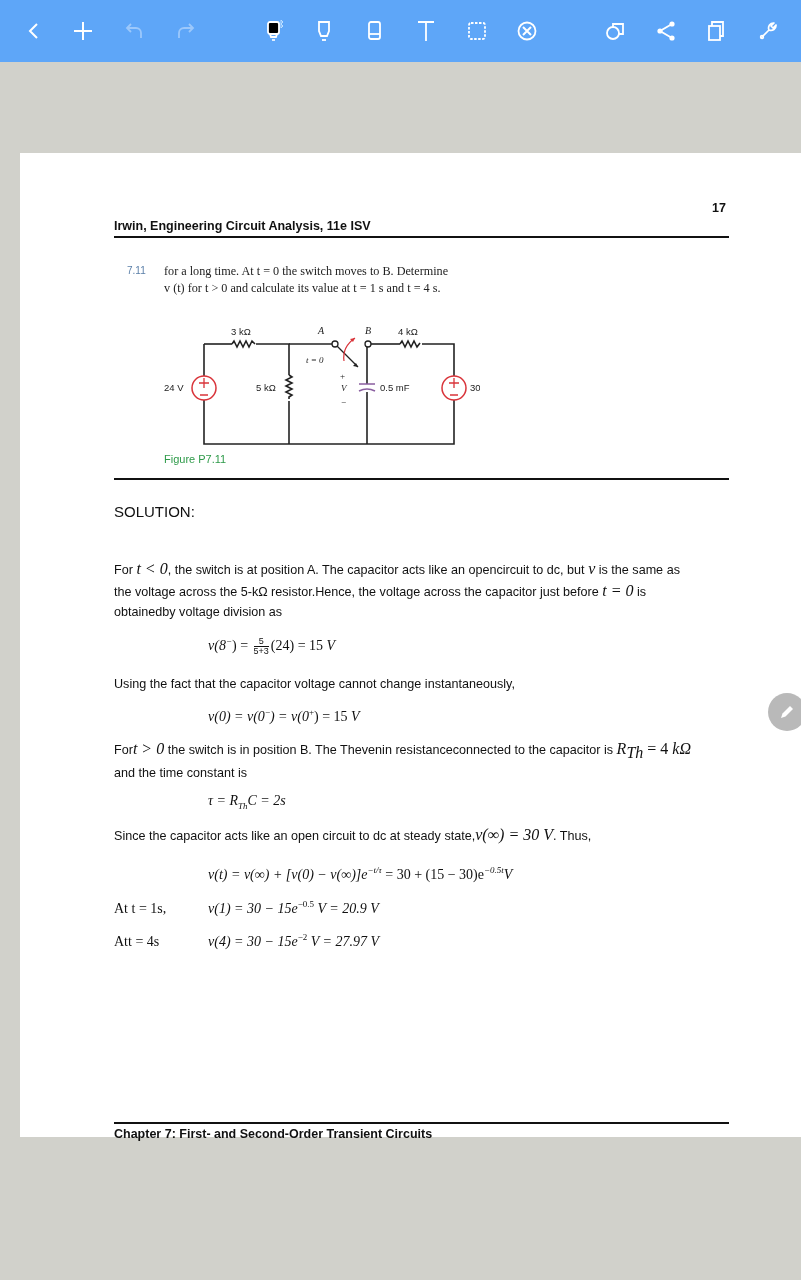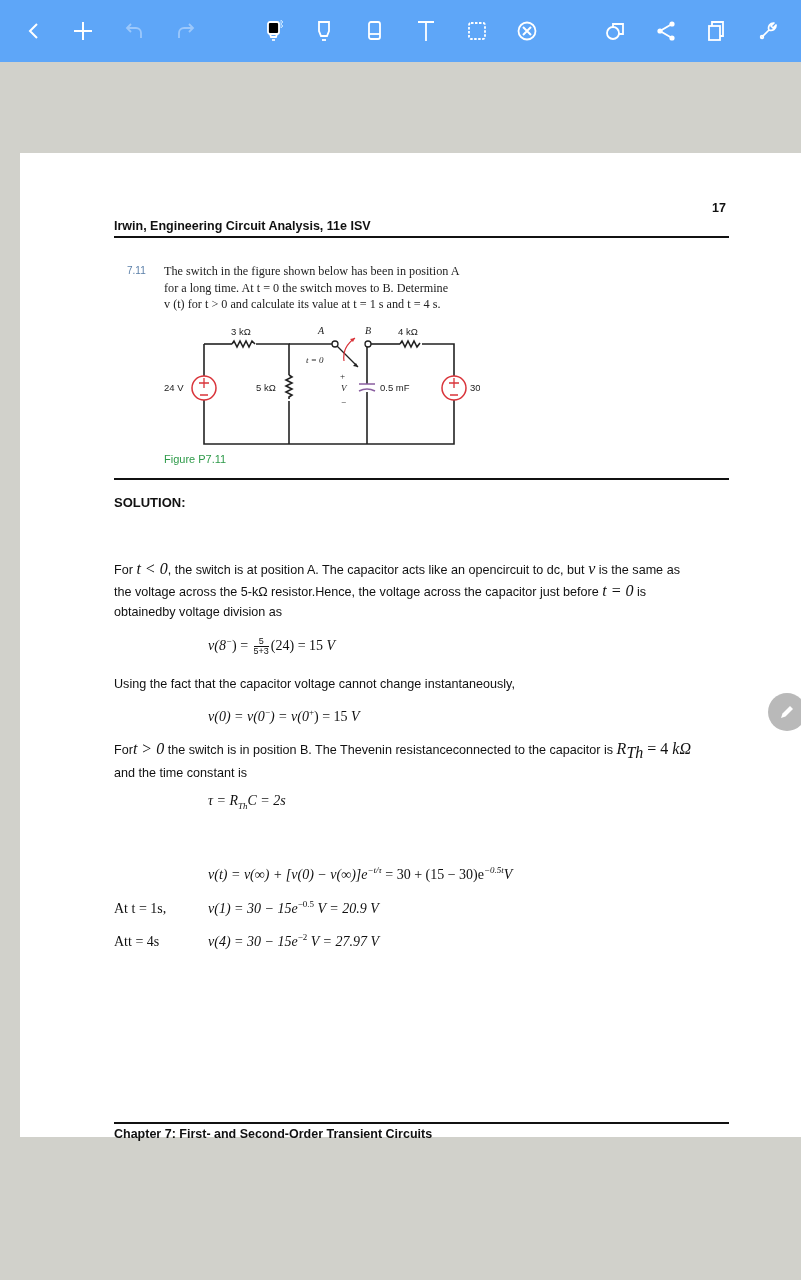--- a/index.html
+++ b/index.html
@@ -34,21 +34,21 @@
   .header-title { left: 94px; top: 66px; font-weight: bold; font-size: 12.5px; }
   .rule { position: absolute; left: 94px; width: 615px; height: 2px; background: #111; }
   .problem {
     position: absolute; left: 107px; top: 110px; width: 380px;
     font-family: "Liberation Serif", serif; font-size: 12.2px; color: #222; line-height: 16.5px;
   }
   .problem .num { color: #5a7fa8; font-family: "Liberation Sans", sans-serif; font-size: 10px; position: absolute; left: 0; top: 0; }
   .problem .txt { position: absolute; left: 37px; top: 0; width: 360px; }
   .problem .line { display: block; white-space: nowrap; }
   .fig-caption { left: 144px; top: 300px; color: #2e9a49; font-size: 11px; }
-  .solution { left: 94px; top: 342px; font-weight: bold; font-size: 13px; }
+  .solution { left: 94px; top: 350px; font-weight: normal; font-size: 15px; }
   .para { position: absolute; left: 94px; width: 615px; font-size: 12.6px; line-height: 20.5px; }
   .eq { position: absolute; font-family: "Liberation Serif", serif; font-size: 14px; white-space: nowrap; }
   .frac { display: inline-block; vertical-align: middle; text-align: center; font-family: "Liberation Sans", sans-serif; font-style: normal; font-size: 9px; line-height: 9px; margin: 0 2px; }
   .frac .top { display: block; border-bottom: 1px solid #111; padding: 0 1px; }
   .frac .bot { display: block; }
   sup { font-size: 9px; }
   sub { font-size: 9px; }
   .footer-title { left: 94px; top: 974px; font-weight: bold; font-size: 12.5px; }
   .edit-fab {
     position: absolute; left: 768px; top: 693px; width: 38px; height: 38px;
@@ -147,21 +147,20 @@
 
 <div class="page">
   <div class="doc">
     <div class="abs page-num calibri">17</div>
     <div class="abs header-title calibri">Irwin, Engineering Circuit Analysis, 11e ISV</div>
     <div class="rule" style="top:83px"></div>
 
     <div class="problem">
       <span class="num">7.11</span>
       <div class="txt">
-        <span class="line">The switch in the figure shown below has been in position A</span>
         <span class="line">for a long time. At t = 0 the switch moves to B. Determine</span>
         <span class="line">v (t) for t &gt; 0 and calculate its value at t = 1 s and t = 4 s.</span>
       </div>
     </div>
 
     <svg class="circuit" width="320" height="130" viewBox="0 0 320 130">
       <g stroke="#222" stroke-width="1.6" fill="none">
 
         <path d="M44 23 H72"></path>
         <path d="M44 23 V55"></path>
@@ -235,20 +234,23 @@
 
     <div class="para calibri" style="top:586px">
       <div><span>For</span><span class="math">t &gt; 0</span><span> the switch is in position B. The Thevenin resistanceconnected to the capacitor is </span><span class="math">R</span><sub class="math">Th</sub><span class="math upright"> = 4 </span><span class="math">kΩ</span></div>
       <div><span>and the time constant is</span></div>
     </div>
 
     <div class="eq math" style="left:188px; top:640px">
       <span>τ = R</span><sub>Th</sub><span>C = 2</span><span>s</span>
     </div>
 
+    <div class="para calibri" style="top:672px">
+      <span>Since the capacitor acts like an open circuit to dc at steady state,</span><span class="math">v(∞) = 30 V</span><span>. Thus,</span>
+    </div>
 
     <div class="eq math" style="left:188px; top:712px">
       <span>v(t) = v(∞) + [v(0) − v(∞)]e</span><sup>−t/τ</sup><span class="upright"> = 30 + (15 − 30)e</span><sup>−0.5t</sup><span>V</span>
     </div>
 
     <div class="eq calibri" style="left:94px; top:748px">At t = 1s,</div>
     <div class="eq math" style="left:188px; top:746px">
       <span>v(1) = 30 − 15e</span><sup class="upright">−0.5</sup><span> V = 20.9 V</span>
     </div>
 

